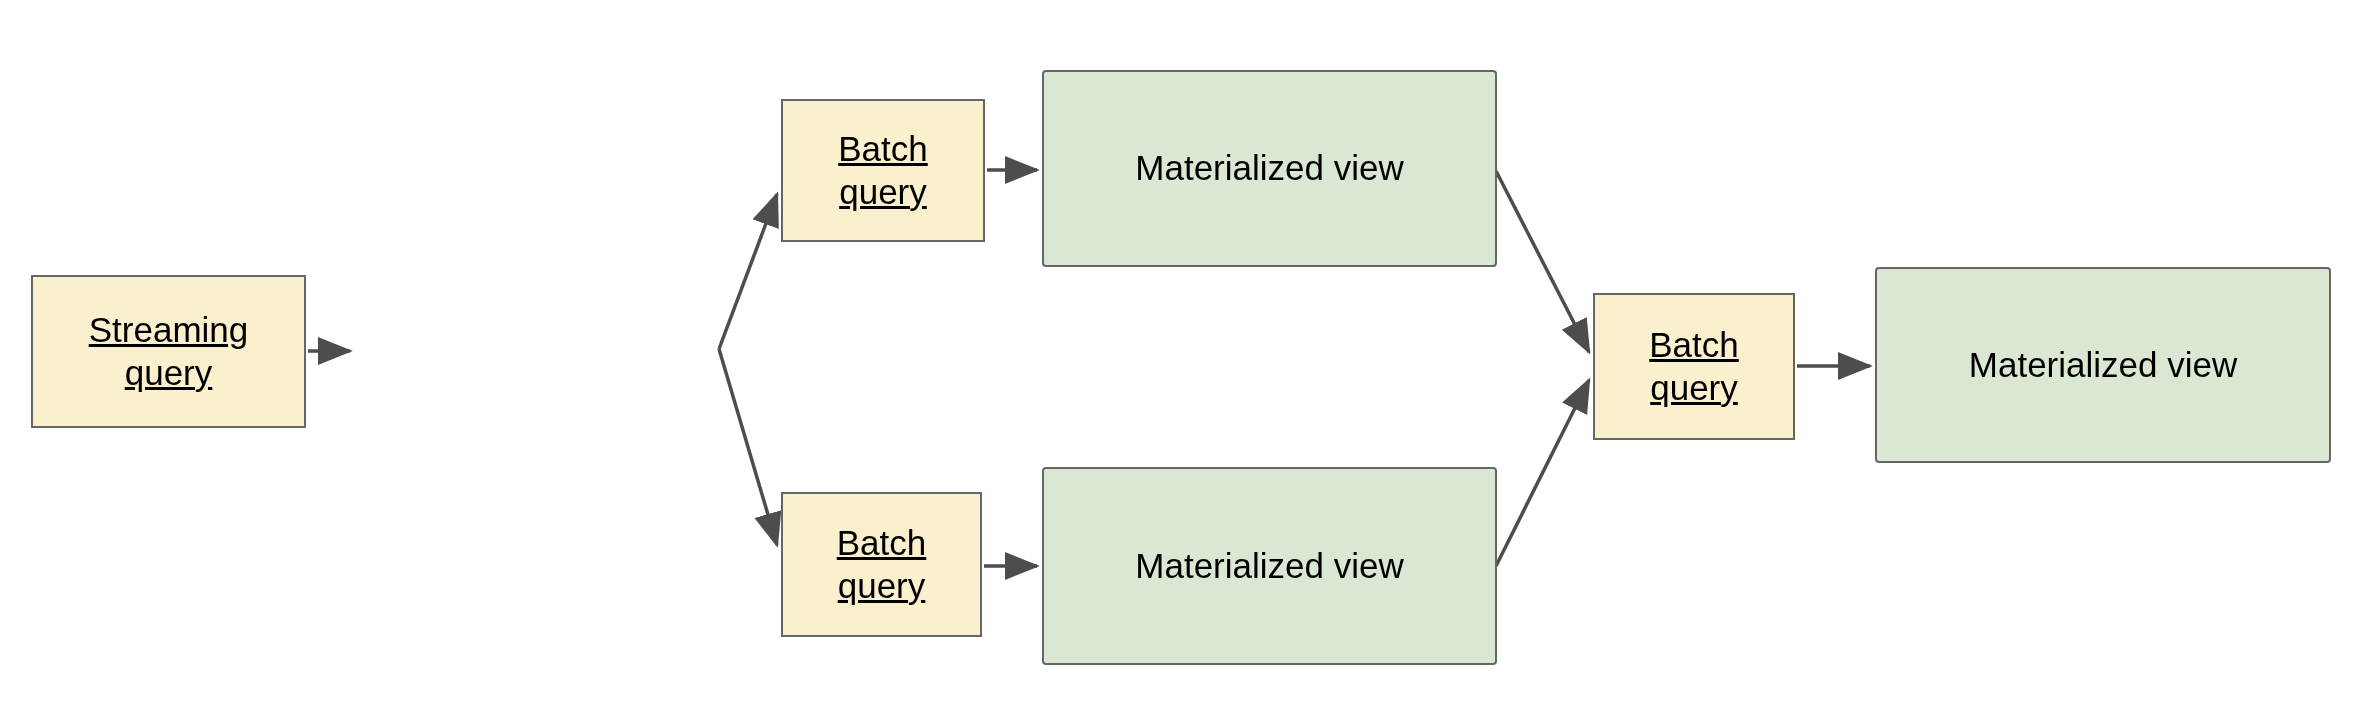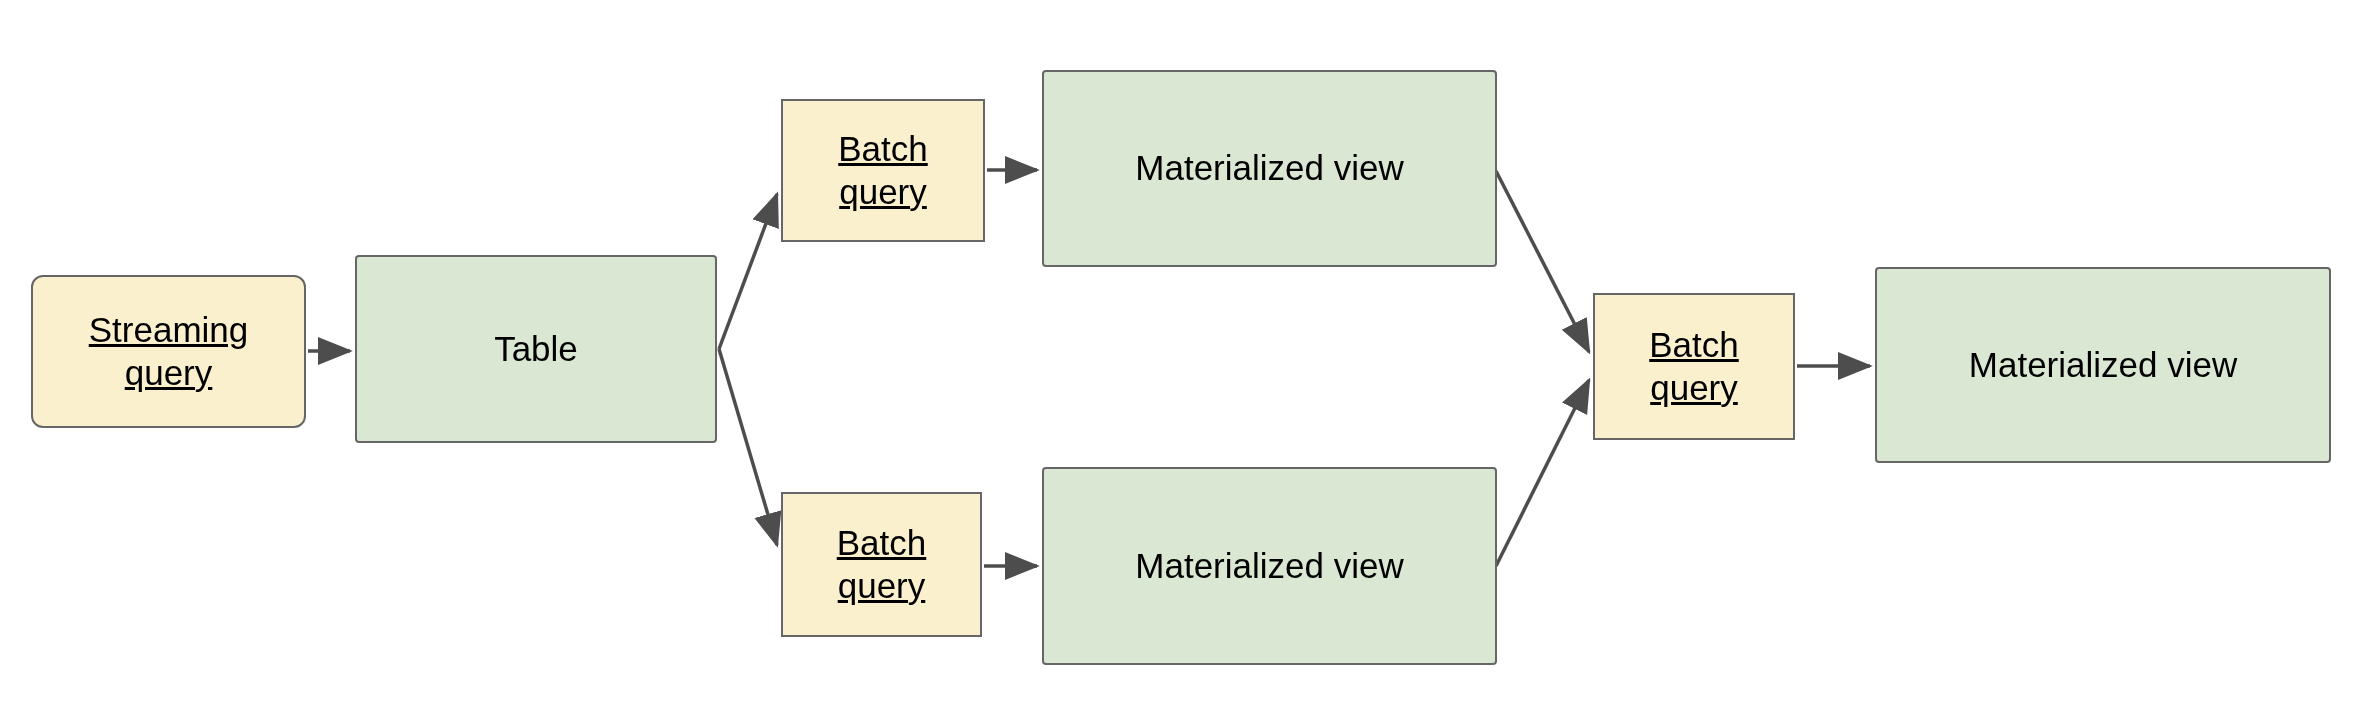--- a/index.html
+++ b/index.html
@@ -74,24 +74,23 @@
 
     <line x1="984" y1="566" x2="1037" y2="566" stroke="#4d4d4d" stroke-width="3.5" marker-end="url(#arrowhead)"></line>
 
     <line x1="1496" y1="171" x2="1589" y2="352" stroke="#4d4d4d" stroke-width="3.5" marker-end="url(#arrowhead)"></line>
 
     <line x1="1496" y1="566" x2="1589" y2="380" stroke="#4d4d4d" stroke-width="3.5" marker-end="url(#arrowhead)"></line>
 
     <line x1="1797" y1="366" x2="1870" y2="366" stroke="#4d4d4d" stroke-width="3.5" marker-end="url(#arrowhead)"></line>
   </svg>
 
-  <div class="node node-query" style="left: 31px; top: 275px; width: 275px; height: 153px; background: rgb(251, 240, 205); border-color: rgb(102, 102, 102); color: rgb(0, 0, 0); border-radius: 12px;"><span>Streaming
+  <div class="node node-query" style="left: 31px; top: 275px; width: 275px; height: 153px; background: rgb(251, 240, 205); border-color: rgb(102, 102, 102); color: rgb(0, 0, 0); border-radius: 0px;"><span>Streaming
 query</span></div>
 
-  <div class="node node-store" style="left: 355px; top: 255px; width: 362px; height: 188px; background: rgb(217, 231, 211); border-color: rgb(102, 102, 102); color: rgb(0, 0, 0);"><span>Table</span></div>
 
   <div class="node node-query" style="left: 781px; top: 99px; width: 204px; height: 143px; background: rgb(251, 240, 205); border-color: rgb(102, 102, 102); color: rgb(0, 0, 0); border-radius: 0px;"><span>Batch
 query</span></div>
 
   <div class="node node-store" style="left: 1042px; top: 70px; width: 455px; height: 197px; background: rgb(217, 231, 211); border-color: rgb(102, 102, 102); color: rgb(0, 0, 0);"><span>Materialized view</span></div>
 
   <div class="node node-query" style="left: 781px; top: 492px; width: 201px; height: 145px; background: rgb(251, 240, 205); border-color: rgb(102, 102, 102); color: rgb(0, 0, 0); border-radius: 0px;"><span>Batch
 query</span></div>
 
   <div class="node node-store" style="left: 1042px; top: 467px; width: 455px; height: 198px; background: rgb(217, 231, 211); border-color: rgb(102, 102, 102); color: rgb(0, 0, 0);"><span>Materialized view</span></div>

